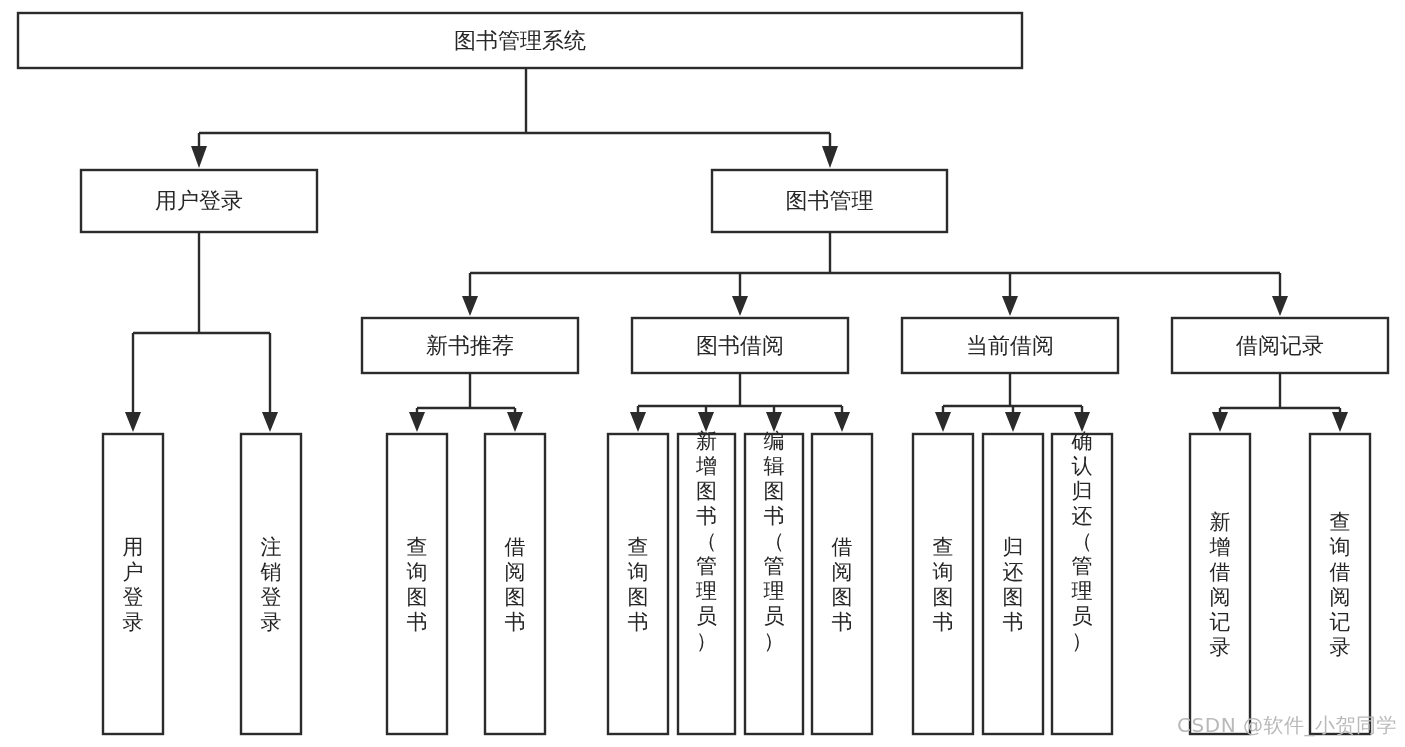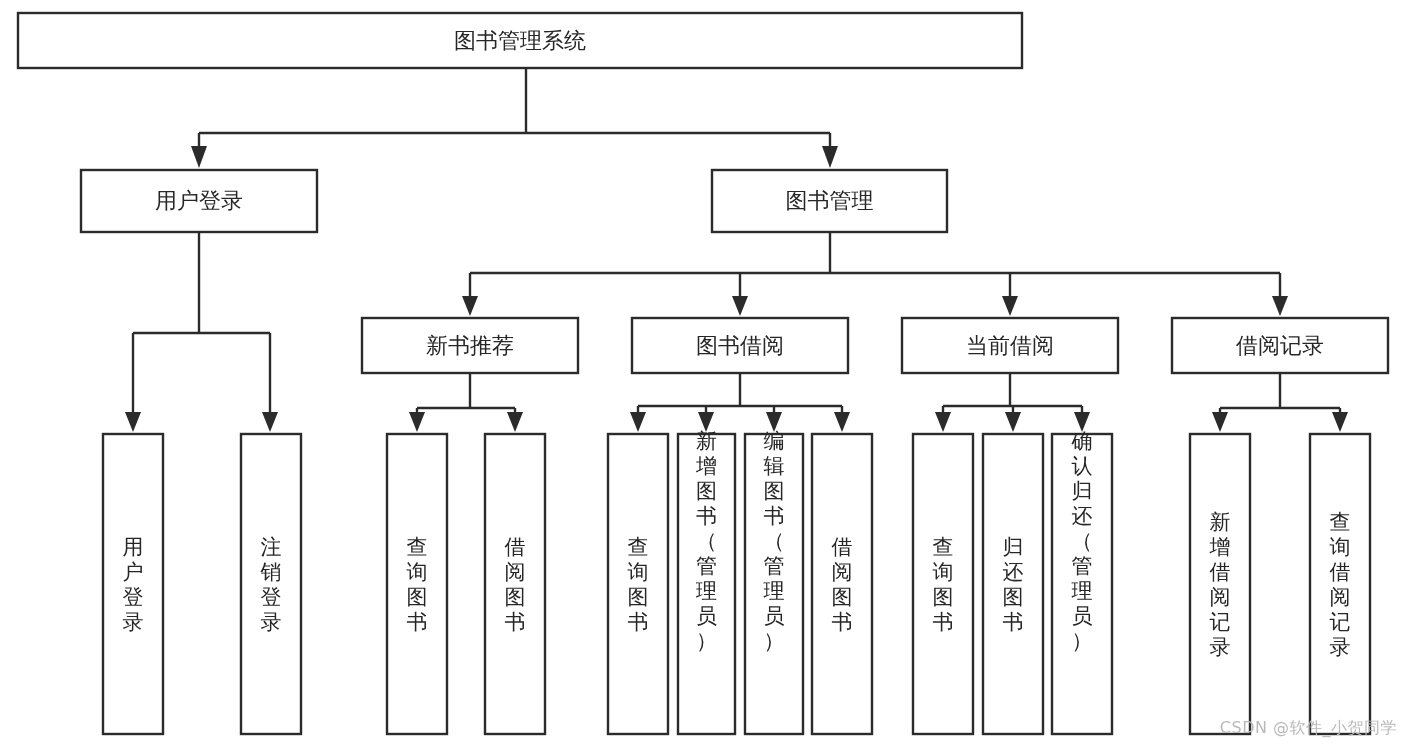--- a/index.html
+++ b/index.html
@@ -46,21 +46,21 @@
   }
   .arrow-head {
     fill: #2b2b2b;
     stroke: none;
   }
   .watermark {
     position: absolute;
     right: 8px;
     bottom: 8px;
     font-family: "DejaVu Sans", "Liberation Sans", sans-serif;
-    font-size: 16px;
+    font-size: 20px;
     color: #b9b9b9;
     letter-spacing: 0.5px;
     white-space: nowrap;
     pointer-events: none;
   }
 </style>
 </head>
 <body>
 
 <svg id="canvas" viewBox="0 0 1405 747" xmlns="http://www.w3.org/2000/svg">

